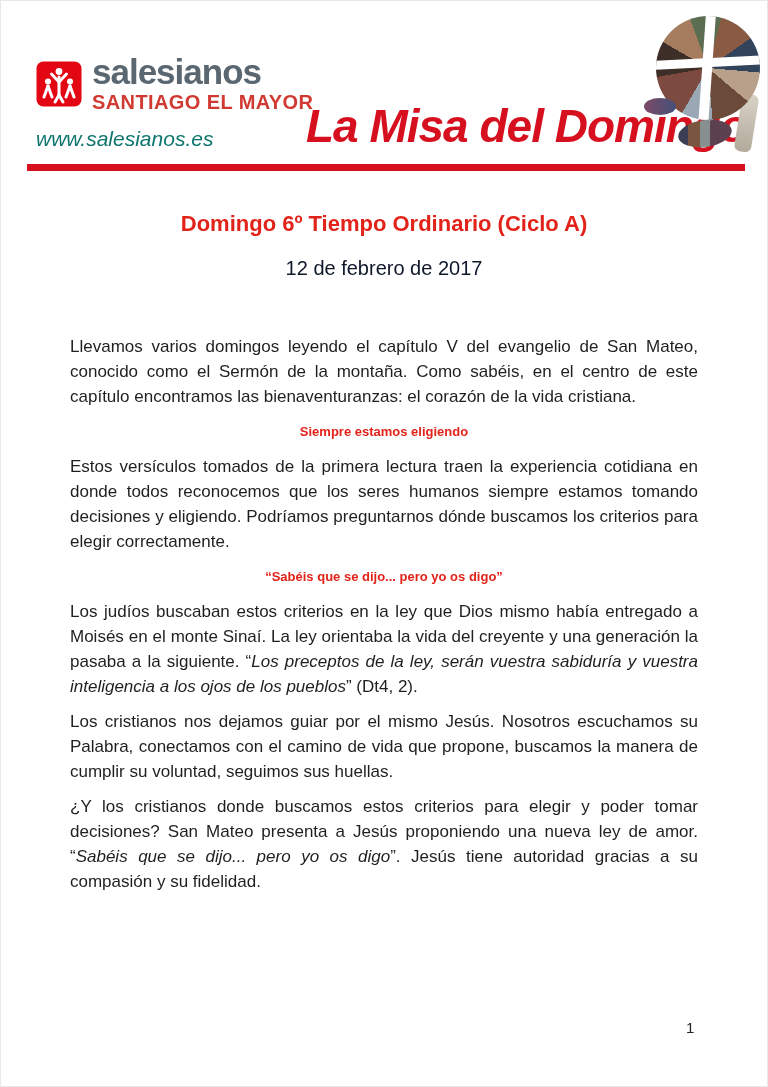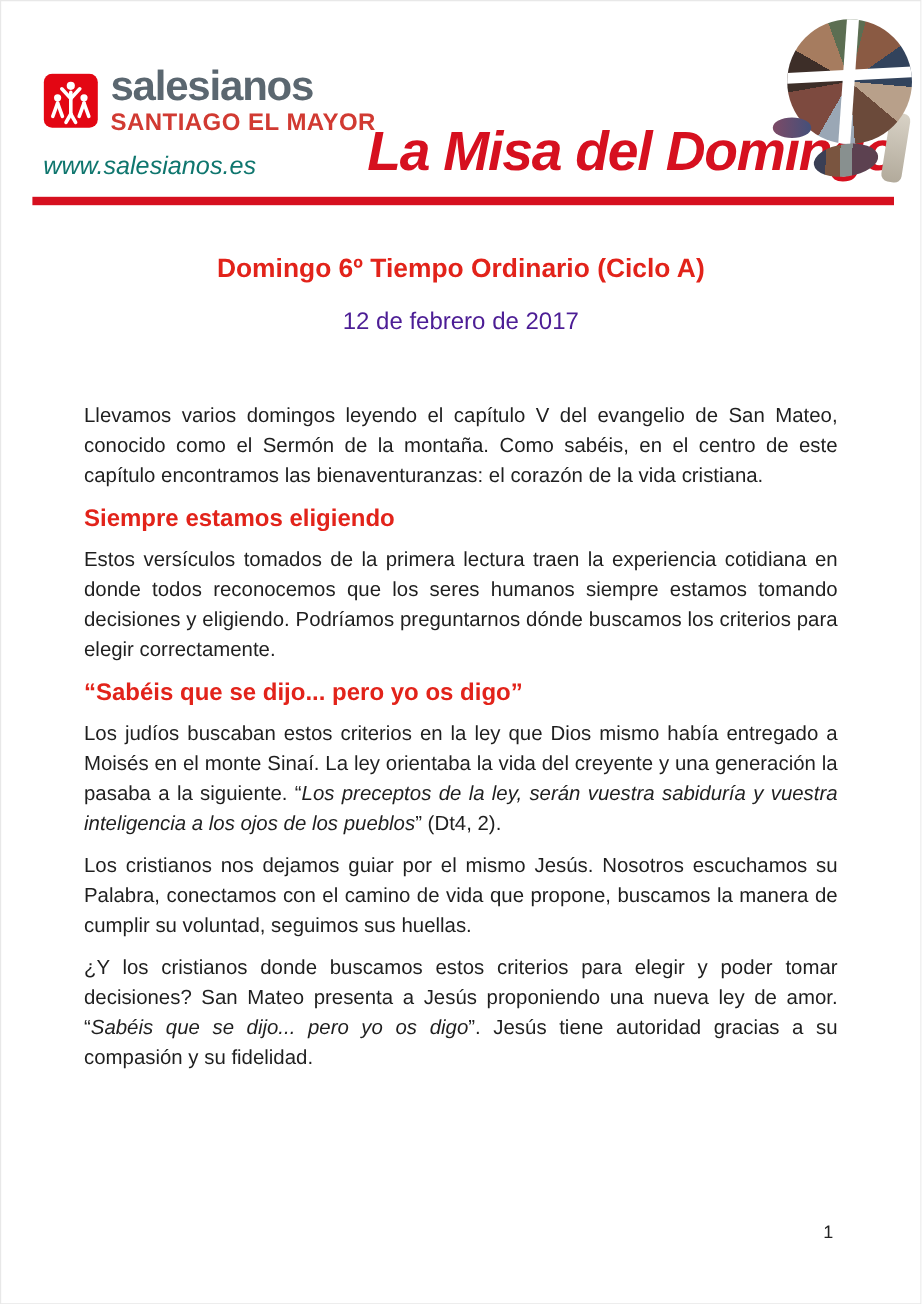--- a/index.html
+++ b/index.html
@@ -61,30 +61,30 @@
     background:linear-gradient(100deg,#3a3f55 0 12px,#7a5540 12px 24px,#88908f 24px 34px,#5c4150 34px 54px);
     transform:rotate(-8deg);
   }
   
   .doc-title{
     position:absolute;left:0;top:211px;width:100%;text-align:center;
     color:#e2231a;font-size:22px;font-weight:bold;letter-spacing:0;
   }
   .doc-date{
     position:absolute;left:0;top:257px;width:100%;text-align:center;
-    color:#4c1d95;font-size:20px;
+    color:#0f172a;font-size:20px;
   }
   .doc-body{
     position:absolute;left:70px;top:334px;width:628px;
     color:#1f1f1f;font-size:17px;line-height:25px;text-align:justify;
   }
   .doc-body p{margin:0 0 10px 0;}
   .section-heading{
-    color:#e2231a;font-size:20px;font-weight:bold;line-height:26px;
-    margin:3px 0 9px 0;text-align:left;
+    color:#e2231a;font-size:13px;font-weight:bold;line-height:26px;
+    margin:3px 0 9px 0;text-align:center;
   }
   .q{font-style:italic;}
   .page-num{
     position:absolute;left:686px;top:1019px;
     color:#222;font-size:15px;
   }
 </style>
 </head>
 <body>
 

